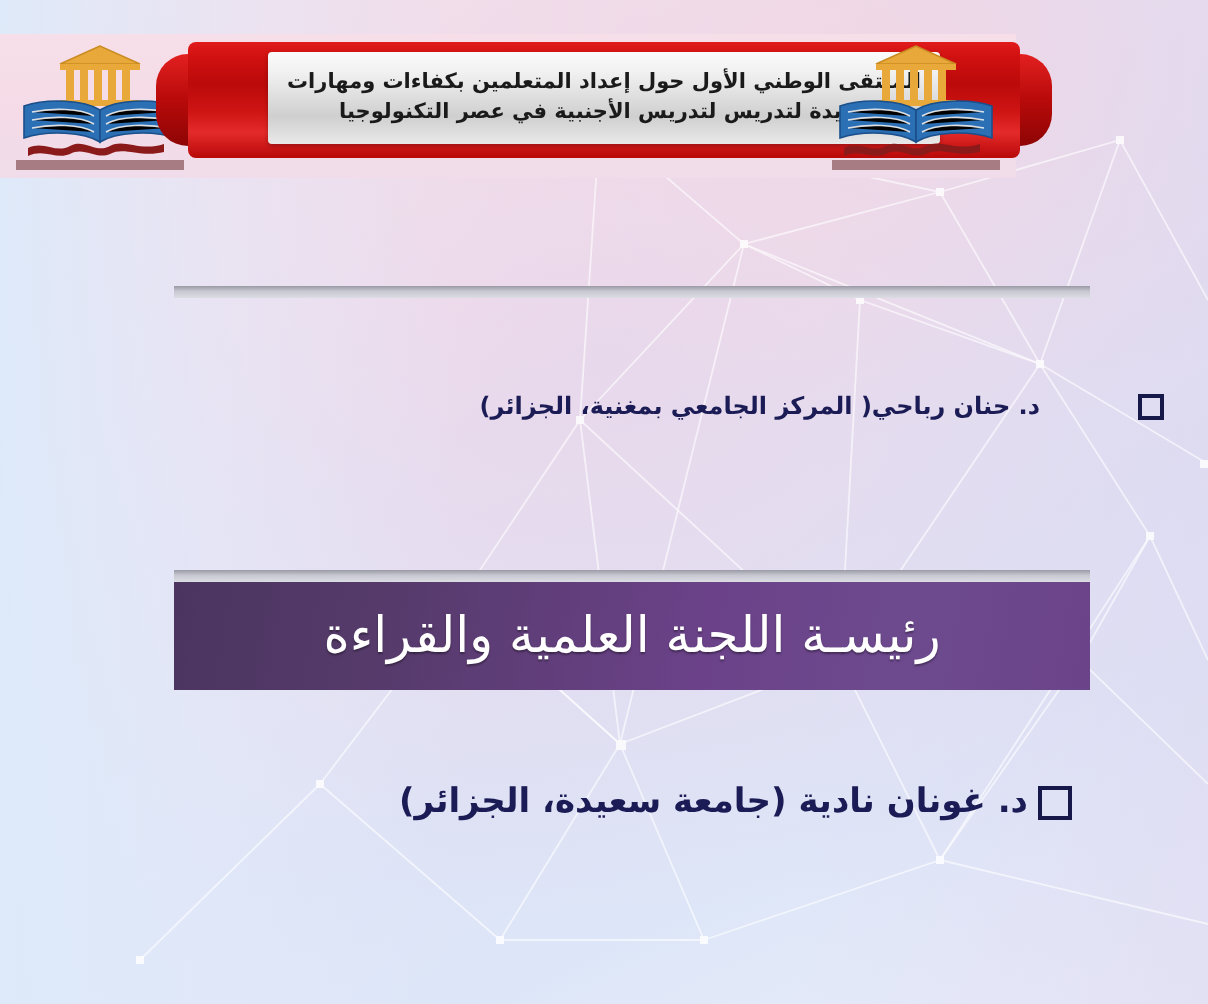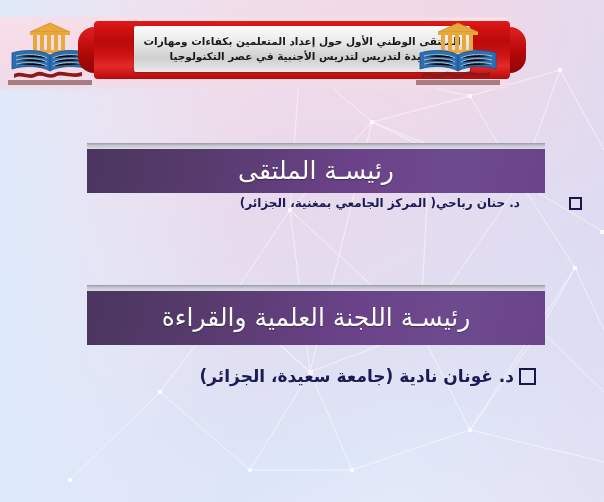--- a/index.html
+++ b/index.html
@@ -180,21 +180,21 @@
     font-family: "DejaVu Sans", "Liberation Sans", sans-serif;
     font-weight: bold;
     color: #1b1b55;
     direction: rtl;
   }
 
   #bullet-1 { right: 22px; top: 196px; gap: 44px; }
   #bullet-1 .bullet-text { font-size: 12px; }
   #bullet-1 .bullet-mark { width: 9px; height: 9px; border-width: 2px; }
 
-  #bullet-2 { right: 68px; top: 366px; }
+  #bullet-2 { right: 68px; top: 391px; }
   #bullet-2 .bullet-text { font-size: 17px; }
   #bullet-2 .bullet-mark { width: 13px; height: 13px; border-width: 2.5px; }
 </style>
 </head>
 <body>
 
 <div class="slide">
 
   <div class="bg-base"></div>
   <div class="bg-left-wash"></div>
@@ -312,23 +312,20 @@
       </g>
       <g fill="#8b1a1a">
         <path d="M12,55 C20,51 26,58 33,54 C40,50 46,58 53,54 C60,50 68,57 80,53 L80,57 C68,60 60,54 53,58 C46,61 40,54 33,58 C26,61 20,55 12,59 Z"></path>
       </g>
       <rect x="6" y="61" width="84" height="5" fill="#6a2d2d" opacity="0.55"></rect>
     </svg>
   </div>
 
   <div class="banner" id="banner-1">
     <div class="banner-cap"></div>
-    <div class="banner-body">
-      <span class="banner-text">رئيسـة الملتقى</span>
-    </div>
   </div>
 
   <div class="bullet-line" id="bullet-1">
     <span class="bullet-mark"></span>
     <span class="bullet-text">د. حنان رباحي( المركز الجامعي بمغنية، الجزائر)</span>
   </div>
 
   <div class="banner" id="banner-2">
     <div class="banner-cap"></div>
     <div class="banner-body">

